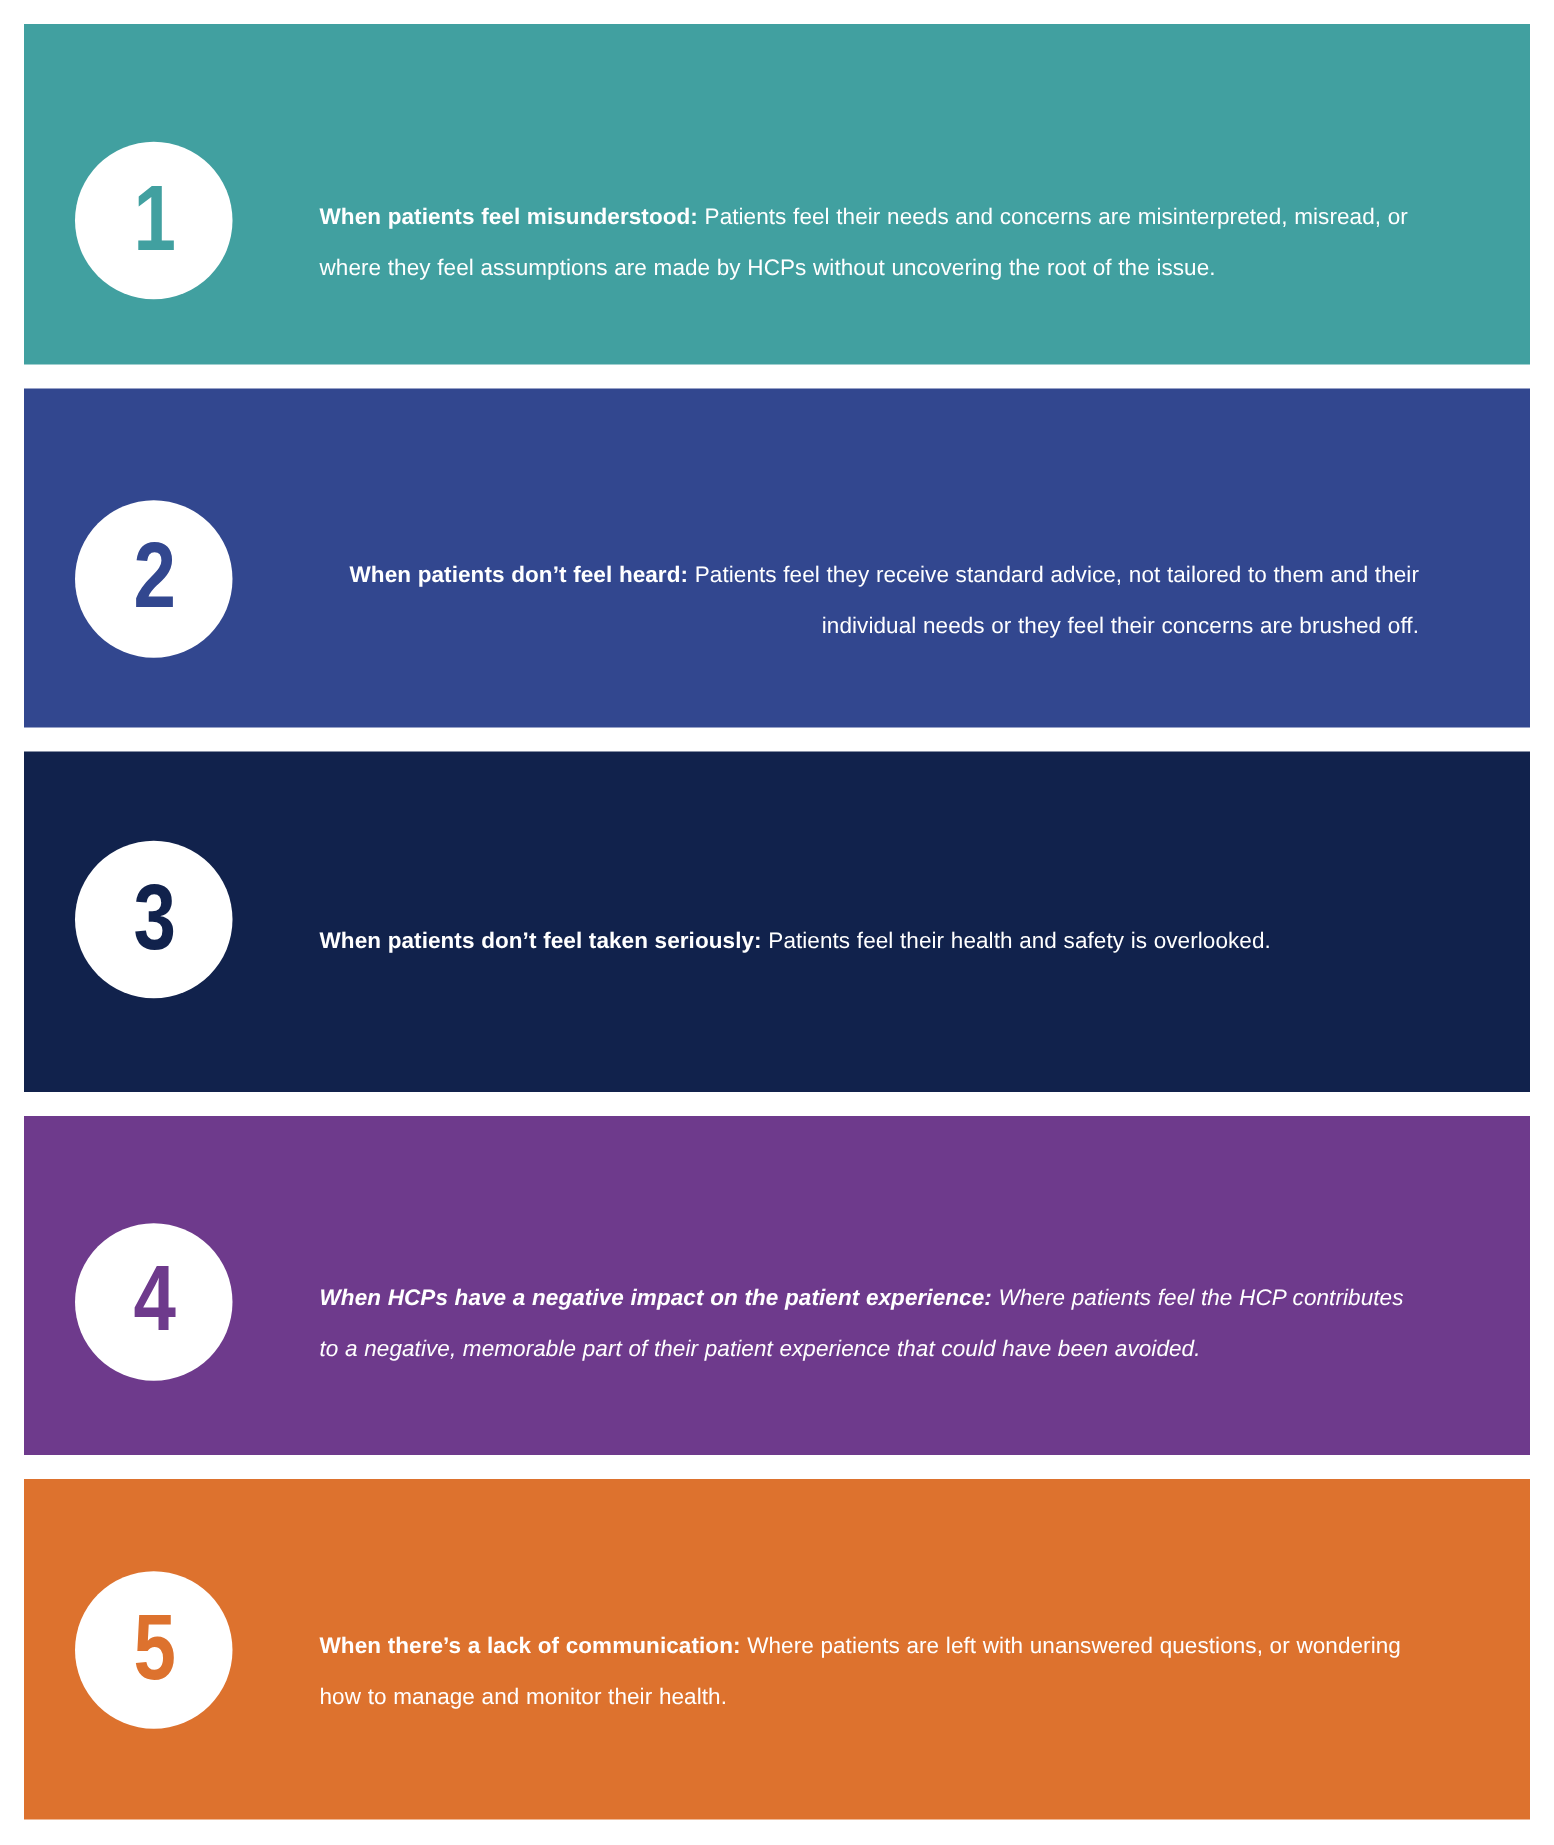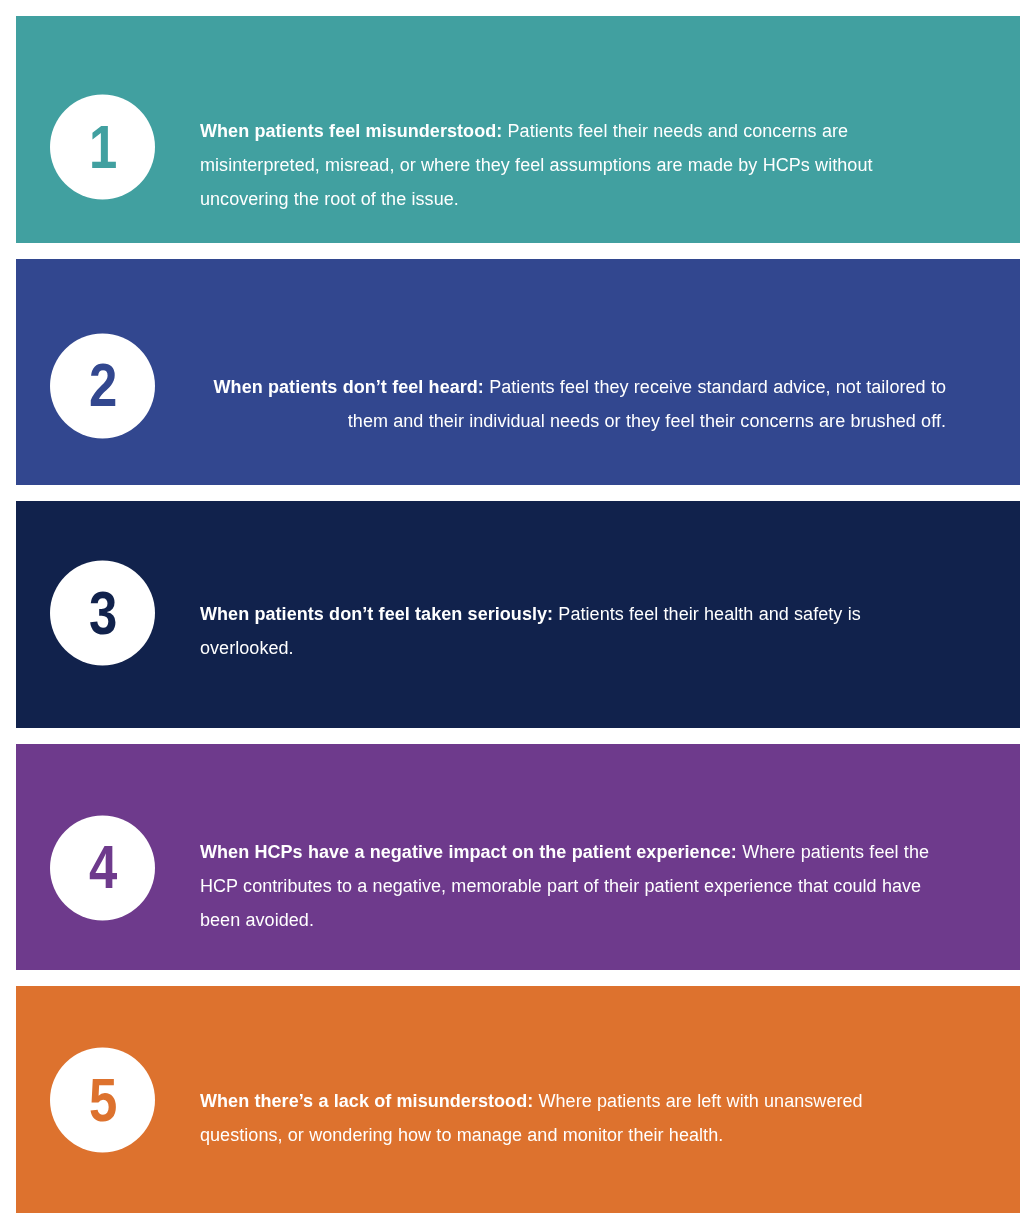--- a/index.html
+++ b/index.html
@@ -57,47 +57,47 @@
     line-height: 1;
     letter-spacing: -1px;
     transform: scaleX(0.82);
     transform-origin: center center;
     display: block;
     margin-top: -2px;
   }
 
   .panel-text {
     position: absolute;
-    left: 184px;
+    left: 197px;
     right: 74px;
     top: 50%;
     transform: translateY(-50%);
     color: #ffffff;
     font-family: "Liberation Sans", sans-serif;
-    font-size: 18px;
+    font-size: 15px;
     line-height: 34px;
     letter-spacing: 0.05px;
     word-spacing: 0.2px;
   }
 
   .panel-text .lead {
     font-weight: bold;
   }
 
   
   #panel-1 .panel-text { top: 131px; transform: translateY(-50%); }
   #panel-1 .panel-badge { top: 131px; }
 
   #panel-2 .panel-text { top: 127px; transform: translateY(-50%); }
   #panel-2 .panel-badge { top: 127px; }
 
   #panel-3 .panel-text { top: 112px; transform: translateY(-50%); }
   #panel-3 .panel-badge { top: 112px; }
 
-  #panel-4 .panel-text { top: 124px; transform: translateY(-50%); }
+  #panel-4 .panel-text { top: 124px; transform: translateY(-50%); font-style: italic; }
   #panel-4 .panel-badge { top: 124px; }
 
   #panel-5 .panel-text { top: 114px; transform: translateY(-50%); }
   #panel-5 .panel-badge { top: 114px; }
 </style>
 </head>
 <body style="background-color: rgb(255, 255, 255);">
 
 <div id="panel-list">
 
@@ -135,17 +135,17 @@
     <p class="panel-text" style="color: rgb(255, 255, 255);">
       <span class="lead">When HCPs have a negative impact on the patient experience:</span><span class="body"> Where patients feel the HCP contributes to a negative, memorable part of their patient experience that could have been avoided.</span>
     </p>
   </section>
 
   <section class="panel" id="panel-5" style="background-color: rgb(221, 114, 46);">
     <div class="panel-badge" style="background-color: rgb(255, 255, 255);">
       <span class="panel-number" style="color: rgb(221, 114, 46);">5</span>
     </div>
     <p class="panel-text" style="color: rgb(255, 255, 255);">
-      <span class="lead">When there’s a lack of misunderstood:</span><span class="body"> Where patients are left with unanswered questions, or wondering how to manage and monitor their health.</span>
+      <span class="lead">When there’s a lack of communication:</span><span class="body"> Where patients are left with unanswered questions, or wondering how to manage and monitor their health.</span>
     </p>
   </section>
 
 </div>
 
 </body></html>

